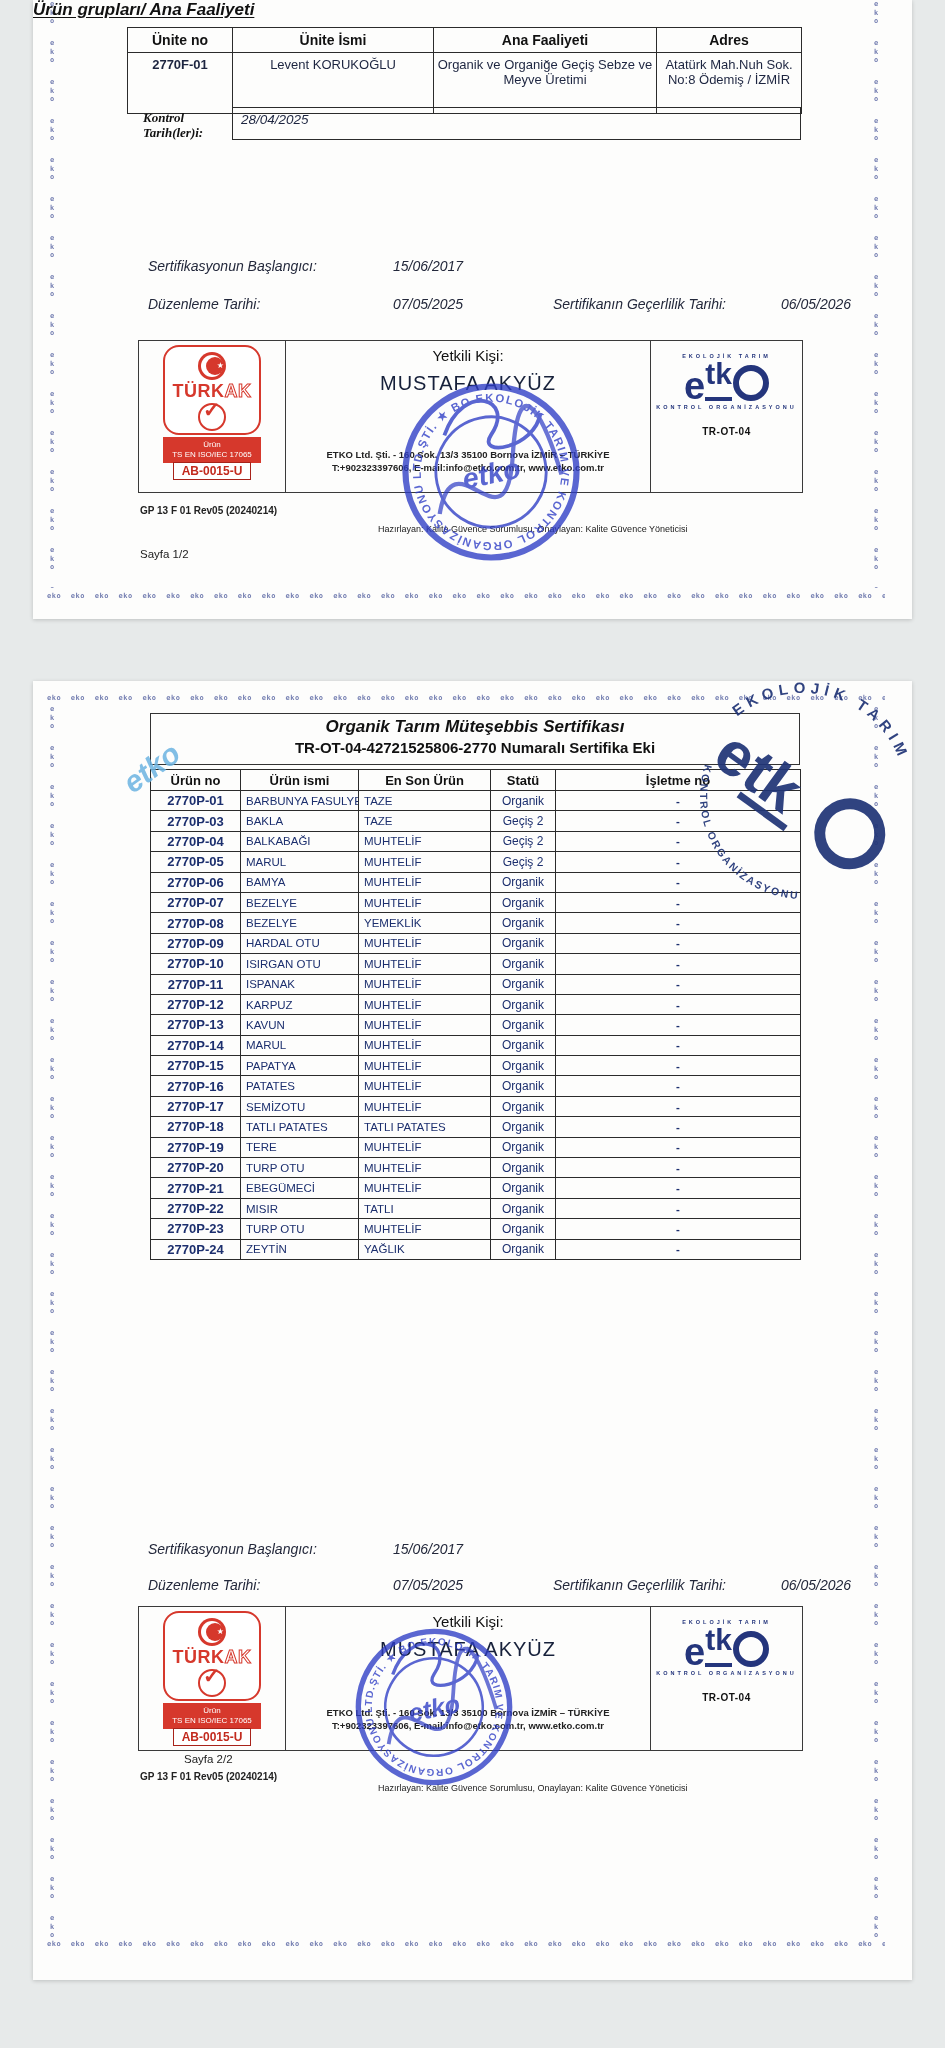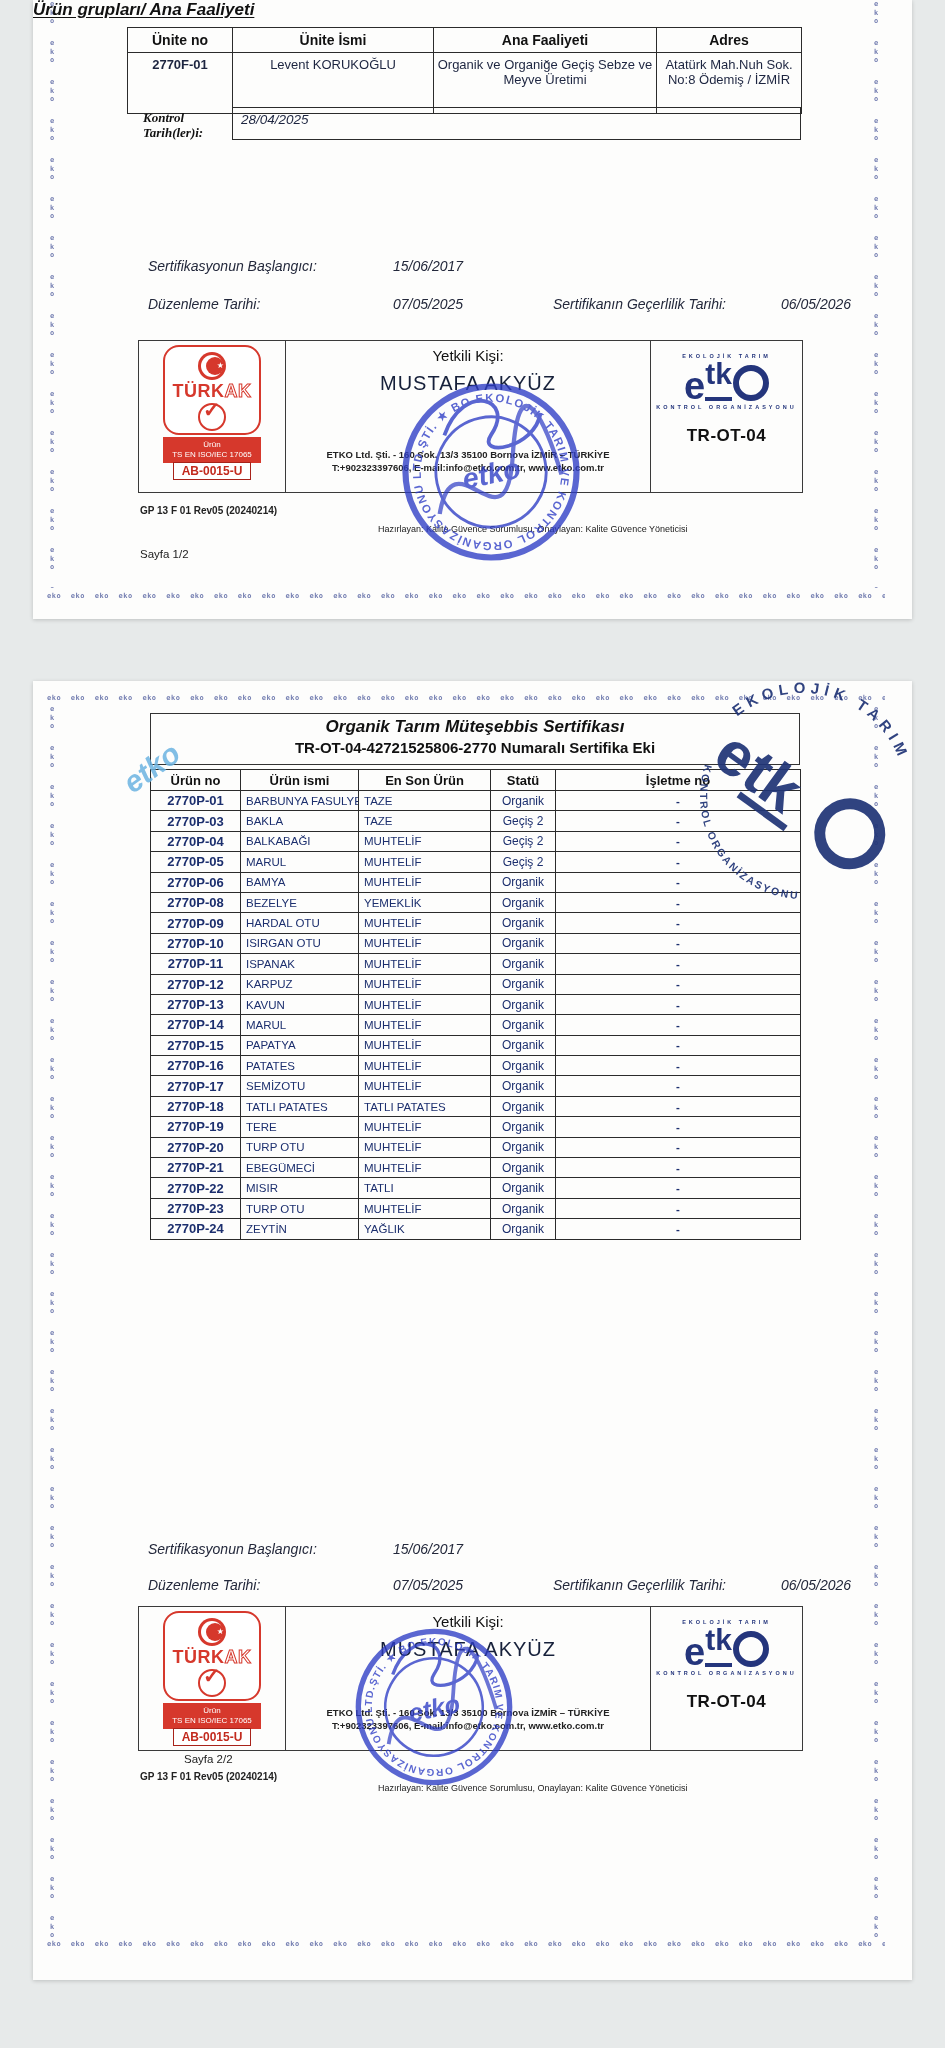--- a/index.html
+++ b/index.html
@@ -70,21 +70,21 @@
   .tk-check span { position:absolute; left:3px; top:-7px; color:#d6382c; font-size:21px; font-weight:bold; }
   .tk-band { background:#d6382c; color:#fff; width:98px; box-sizing:border-box; text-align:center; font-size:8px; line-height:1.25; padding:3px 1px; margin-top:2px; }
   .tk-ab { width:76px; margin:-1px auto 0; border:1.5px solid #a8231a; background:#fff; color:#c22a1e; font-size:12px; font-weight:bold; text-align:center; padding:1px 0; }
 
   
   .etko-top, .etko-bottom { font-size:5.5px; font-weight:bold; letter-spacing:3px; color:#24357c; white-space:nowrap; }
   .etko-brand { display:flex; align-items:flex-end; margin:2px 0 3px; color:#24357c; }
   .etko-brand .eb-e { font-size:38px; font-weight:bold; line-height:30px; }
   .etko-brand .eb-tk { font-size:30px; font-weight:bold; line-height:26px; border-bottom:4px solid #24357c; padding-bottom:10px; }
   .etko-brand .eb-o { width:24px; height:24px; border:6px solid #24357c; border-radius:50%; margin-left:1px; }
-  .etko-code { margin-top:16px; font-size:17px; font-weight:bold; color:#111; letter-spacing:.5px; }
+  .etko-code { margin-top:16px; font-size:10px; font-weight:bold; color:#111; letter-spacing:.5px; }
 
   
   .stamp { position:absolute; opacity:.78; z-index:6; }
   .big-watermark { position:absolute; left:645px; top:-10px; opacity:.93; z-index:5; }
   .corner-script { position:absolute; left:88px; top:70px; transform:rotate(-36deg); font-size:30px; font-weight:bold; font-style:italic; color:#6cb4e2; opacity:.85; z-index:5; }
 
   
   .title-box { position:absolute; left:117px; top:32px; width:650px; height:52px; border:1.5px solid #333; box-sizing:border-box; text-align:center; }
   .tb-l1 { font-size:17px; font-weight:bold; font-style:italic; color:#111; margin-top:3px; }
   .tb-l2 { font-size:15px; font-weight:bold; color:#111; margin-top:2px; }
@@ -283,20 +283,27 @@
           <td class="pcol4">-</td>
         </tr>
         <tr>
           <td class="pcol0">2770P-06</td>
           <td class="pcol1">BAMYA</td>
           <td class="pcol2">MUHTELİF</td>
           <td class="pcol3">Organik</td>
           <td class="pcol4">-</td>
         </tr>
         <tr>
+          <td class="pcol0">2770P-07</td>
+          <td class="pcol1">BEZELYE</td>
+          <td class="pcol2">MUHTELİF</td>
+          <td class="pcol3">Organik</td>
+          <td class="pcol4">-</td>
+        </tr>
+        <tr>
           <td class="pcol0">2770P-08</td>
           <td class="pcol1">BEZELYE</td>
           <td class="pcol2">YEMEKLİK</td>
           <td class="pcol3">Organik</td>
           <td class="pcol4">-</td>
         </tr>
         <tr>
           <td class="pcol0">2770P-09</td>
           <td class="pcol1">HARDAL OTU</td>
           <td class="pcol2">MUHTELİF</td>

